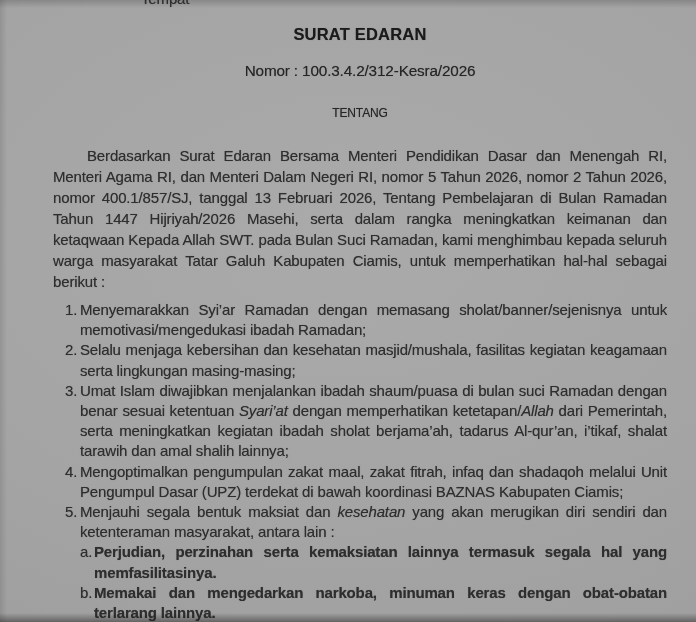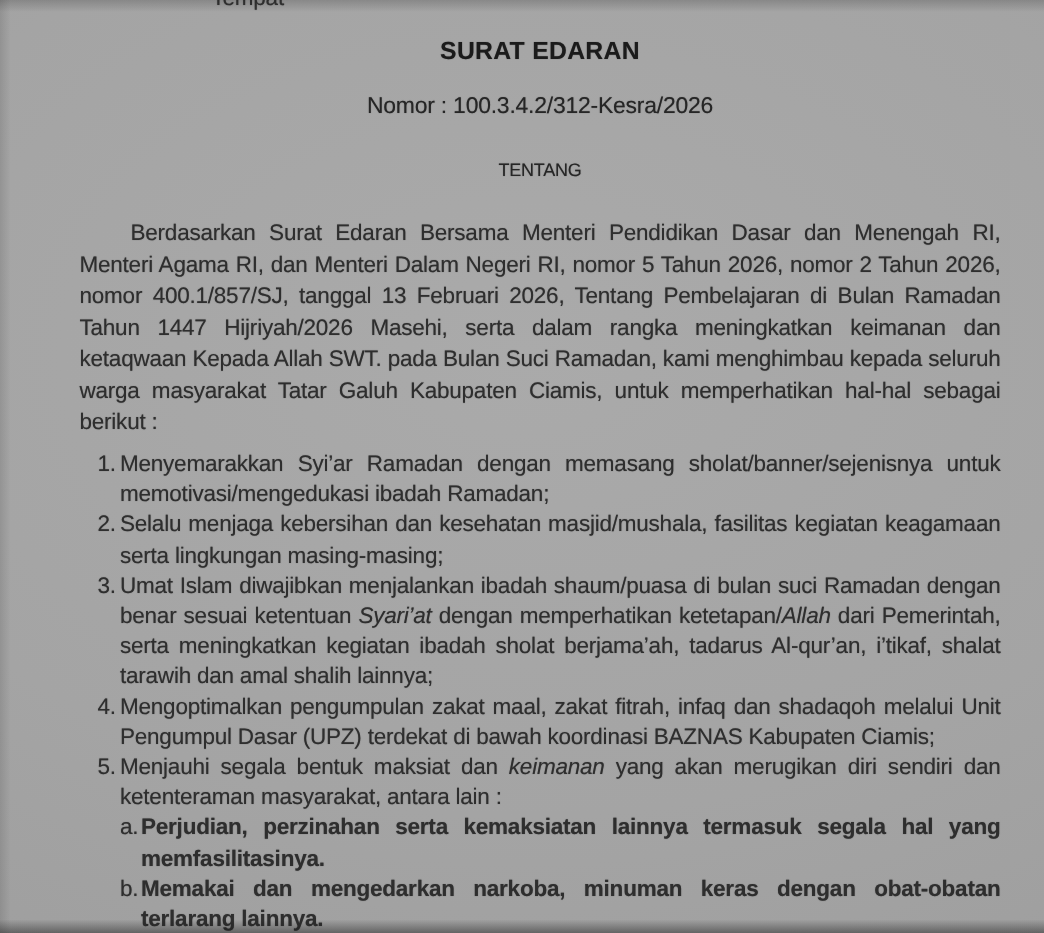--- a/index.html
+++ b/index.html
@@ -123,21 +123,21 @@
         <span class="itext">Umat Islam diwajibkan menjalankan ibadah shaum/puasa di bulan suci Ramadan dengan benar sesuai ketentuan <i>Syari’at</i> dengan memperhatikan ketetapan/<i>Allah</i> dari Pemerintah, serta meningkatkan kegiatan ibadah sholat berjama’ah, tadarus Al-qur’an, i’tikaf, shalat tarawih dan amal shalih lainnya;</span>
       </div>
 
       <div class="item">
         <span class="num">4.</span>
         <span class="itext">Mengoptimalkan pengumpulan zakat maal, zakat fitrah, infaq dan shadaqoh melalui Unit Pengumpul Dasar (UPZ) terdekat di bawah koordinasi BAZNAS Kabupaten Ciamis;</span>
       </div>
 
       <div class="item">
         <span class="num">5.</span>
-        <span class="itext">Menjauhi segala bentuk maksiat dan <i>keimanan</i> yang akan merugikan diri sendiri dan ketenteraman masyarakat, antara lain :</span>
+        <span class="itext">Menjauhi segala bentuk maksiat dan <i>kesehatan</i> yang akan merugikan diri sendiri dan ketenteraman masyarakat, antara lain :</span>
       </div>
 
       <div class="sublist">
         <div class="subitem">
           <span class="letter">a.</span>
           <span class="subtext">Perjudian, perzinahan serta kemaksiatan lainnya termasuk segala hal yang memfasilitasinya.</span>
         </div>
         <div class="subitem">
           <span class="letter">b.</span>
           <span class="subtext">Memakai dan mengedarkan narkoba, minuman keras dengan obat-obatan terlarang lainnya.</span>

